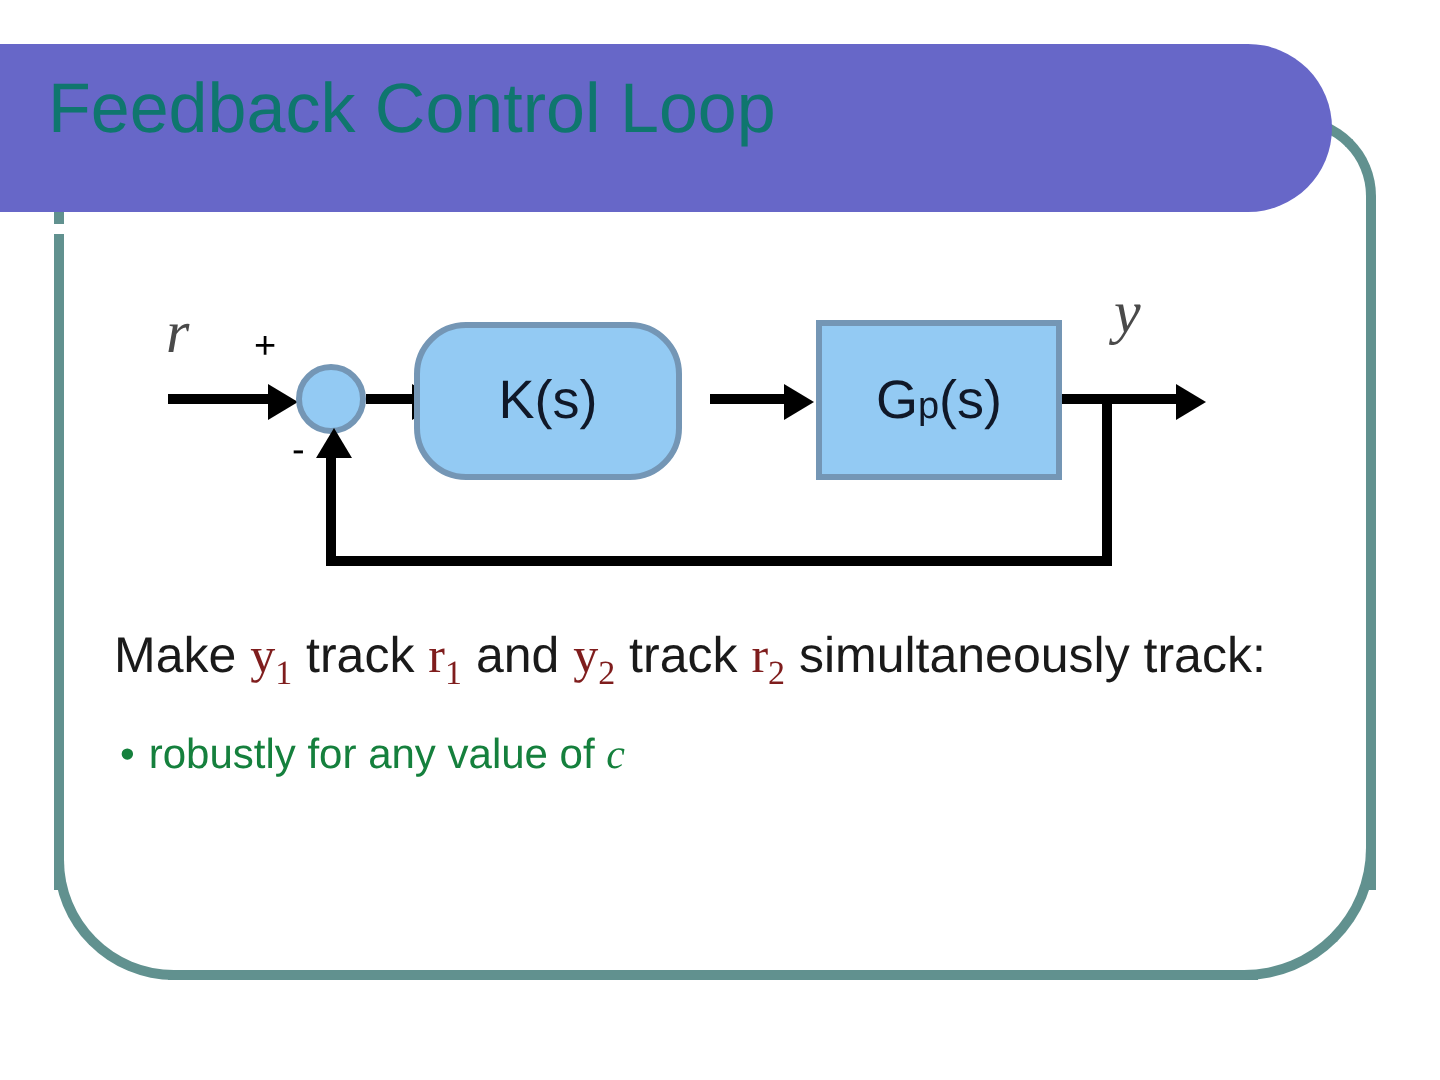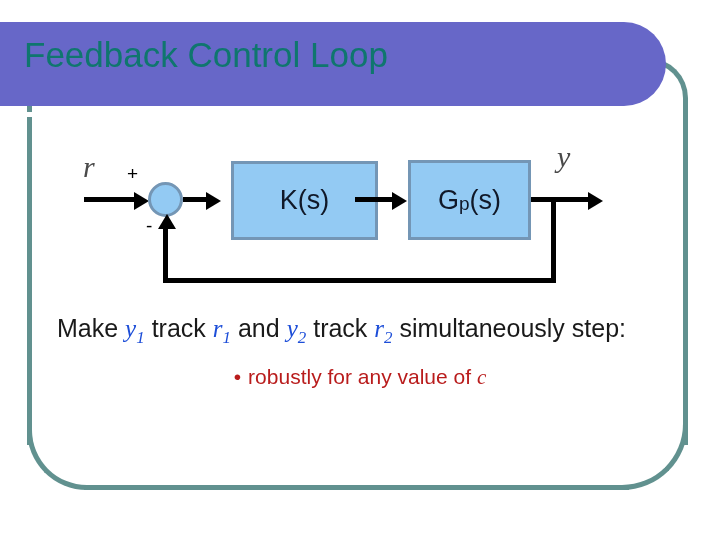--- a/index.html
+++ b/index.html
@@ -112,21 +112,21 @@
     background: #93CAF3;
     border: 3px solid #7496B5;
     box-sizing: border-box;
     display: flex;
     align-items: center;
     justify-content: center;
     color: #101828;
     font-size: 27px;
     letter-spacing: 0px;
   }
-  #blk-k   { left: 231px; top: 161px; width: 147px; height: 79px; }
+  #blk-k   { left: 207px; top: 161px; width: 134px; height: 79px; border-radius: 26px; }
   #blk-gp  { left: 408px; top: 160px; width: 123px; height: 80px; }
   .sub { font-size: 19px; vertical-align: baseline; position: relative; top: 4px; }
 
   .sumjunc {
     position: absolute;
     left: 148px;
     top: 182px;
     width: 35px;
     height: 35px;
     border-radius: 50%;
@@ -180,40 +180,39 @@
     position: absolute;
     left: 57px;
     top: 313px;
     font-size: 25px;
     line-height: 30px;
     color: #1a1a1a;
     white-space: nowrap;
   }
   .mathvar {
     font-family: "Liberation Serif", serif;
-    font-style: italic;
-    color: #1d4ed8;
+    color: #7f1d1d;
   }
   .mathvar sub { font-size: 0.68em; }
 
   .bullets {
     position: absolute;
     left: 60px;
     top: 364px;
     width: 600px;
   }
   .bullet {
     font-size: 21px;
     line-height: 26px;
     color: #000000;
     white-space: nowrap;
     margin-bottom: 1px;
   }
   .bullet .dot { margin-right: 7px; }
-  .bullet.red { color: #b91c1c; text-align: center; }
+  .bullet.red { color: #15803d; }
   .bullet .ital {
     font-family: "Liberation Serif", serif;
     font-style: italic;
   }
 </style>
 </head>
 <body>
 
 <div id="slide">
 
@@ -261,21 +260,21 @@
 
     <div class="wire wire-h" style="left:531px; top:197px; width:65px;"></div>
     <div class="arrow-r" style="left:588px; top:192px;"></div>
 
     <div class="wire wire-v" style="left:551px; top:197px; height:86px;"></div>
     <div class="wire wire-h" style="left:163px; top:278px; width:393px;"></div>
     <div class="wire wire-v" style="left:163px; top:222px; height:61px;"></div>
     <div class="arrow-u" style="left:158px; top:214px;"></div>
   </div>
 
-  <div class="eqline"><span>Make </span><span class="mathvar"><span>y</span><sub>1</sub></span><span> track </span><span class="mathvar"><span>r</span><sub>1</sub></span><span> and </span><span class="mathvar"><span>y</span><sub>2</sub></span><span> track </span><span class="mathvar"><span>r</span><sub>2</sub></span><span> simultaneously step:</span></div>
+  <div class="eqline"><span>Make </span><span class="mathvar"><span>y</span><sub>1</sub></span><span> track </span><span class="mathvar"><span>r</span><sub>1</sub></span><span> and </span><span class="mathvar"><span>y</span><sub>2</sub></span><span> track </span><span class="mathvar"><span>r</span><sub>2</sub></span><span> simultaneously track:</span></div>
 
   <div class="bullets">
 
 
 
     <div class="bullet red"><span class="dot">•</span><span>robustly for any value of </span><span class="ital">c</span></div>
   </div>
 
 </div>
 

